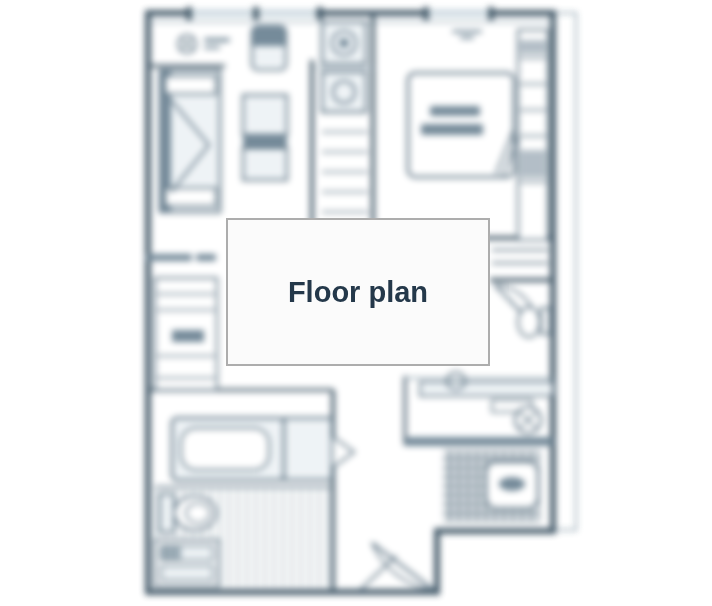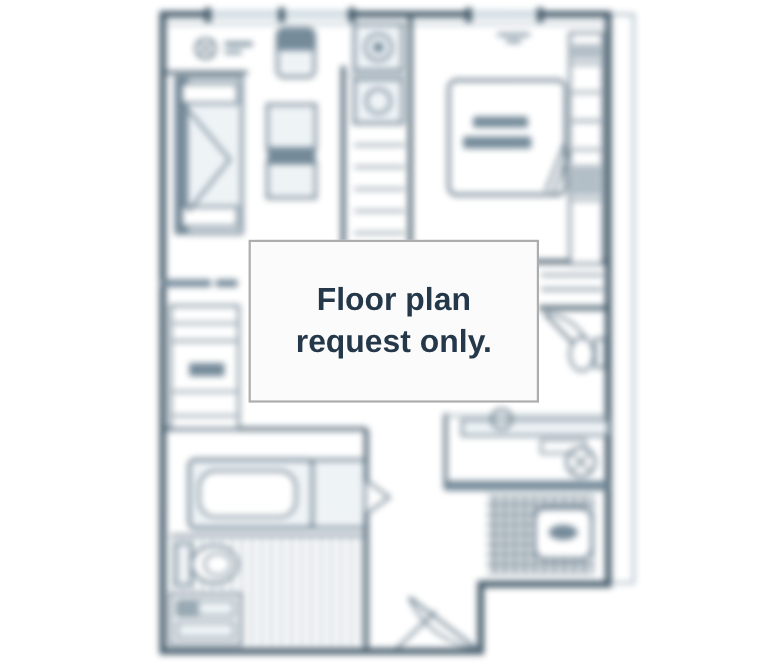--- a/index.html
+++ b/index.html
@@ -188,16 +188,15 @@
       <g>
         <line class="ink" stroke-width="2.4" x1="434" y1="590" x2="372" y2="543"></line>
         <path class="ink" stroke-width="1.8" d="M372,543 A78,78 0 0 0 434,590"></path>
         <line class="ink" stroke-width="2" x1="360" y1="590" x2="396" y2="556"></line>
       </g>
     </svg>
   </div>
 
   <div class="notice">
     <div class="notice-line">Floor plan</div>
-    <div class="notice-line">request only.</div>
   </div>
 
 </div>
 
 </body></html>

